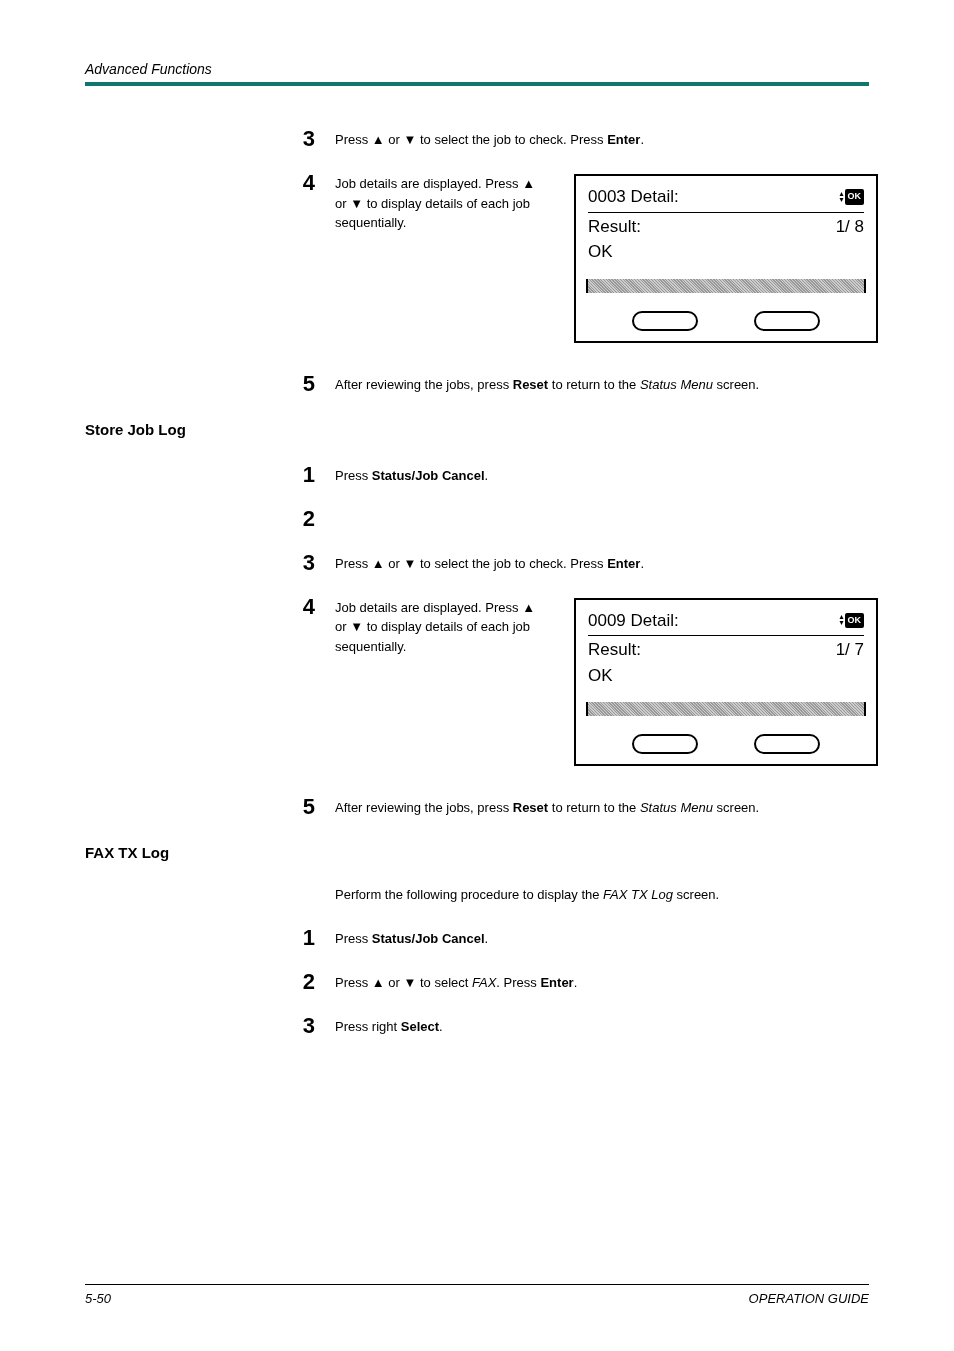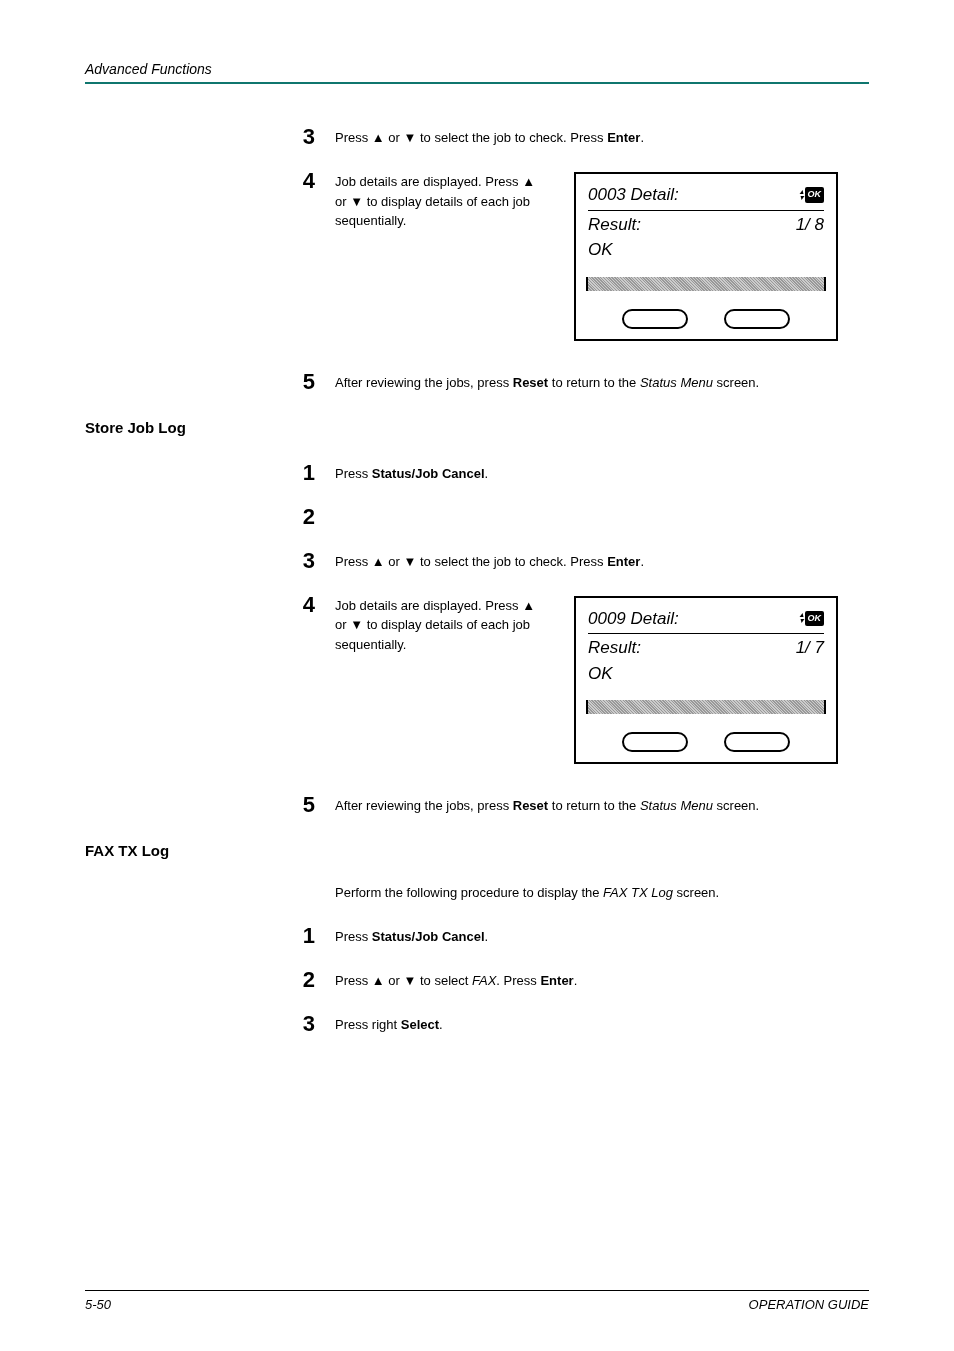--- a/index.html
+++ b/index.html
@@ -9,21 +9,21 @@
     }
     body {
       font-family: Arial, Helvetica, sans-serif;
       background: #fff;
       width: 954px;
       height: 1351px;
       position: relative;
       padding: 60px 85px 40px 85px;
     }
     .header-line {
-      border-bottom: 2px solid #0f766e;
+      border-bottom: 4px solid #0f766e;
       padding-bottom: 4px;
       margin-bottom: 40px;
     }
     .header-text {
       font-style: italic;
       font-size: 14px;
     }
     .content {
       padding-left: 0;
     }
@@ -57,23 +57,22 @@
       display: flex;
       gap: 24px;
       align-items: flex-start;
     }
     .step-text-narrow {
       width: 215px;
       flex-shrink: 0;
     }
     .display-box {
       border: 2px solid #000;
-      width: 264px;
+      width: 304px;
       flex-shrink: 0;
-      font-style: italic;
     }
     .display-screen {
       padding: 8px 12px;
       position: relative;
     }
     .display-title-row {
       display: flex;
       justify-content: space-between;
       align-items: center;
       font-size: 17px;
@@ -145,21 +144,21 @@
       margin-bottom: 24px;
     }
     .intro-text {
       margin-left: 250px;
       font-size: 13px;
       margin-bottom: 20px;
       line-height: 1.5;
     }
     .footer {
       position: absolute;
-      bottom: 39px;
+      bottom: 45px;
       left: 85px;
       right: 85px;
       border-top: 1px solid #000;
       padding-top: 6px;
       display: flex;
       justify-content: space-between;
       font-style: italic;
       font-size: 13px;
     }
     b {

